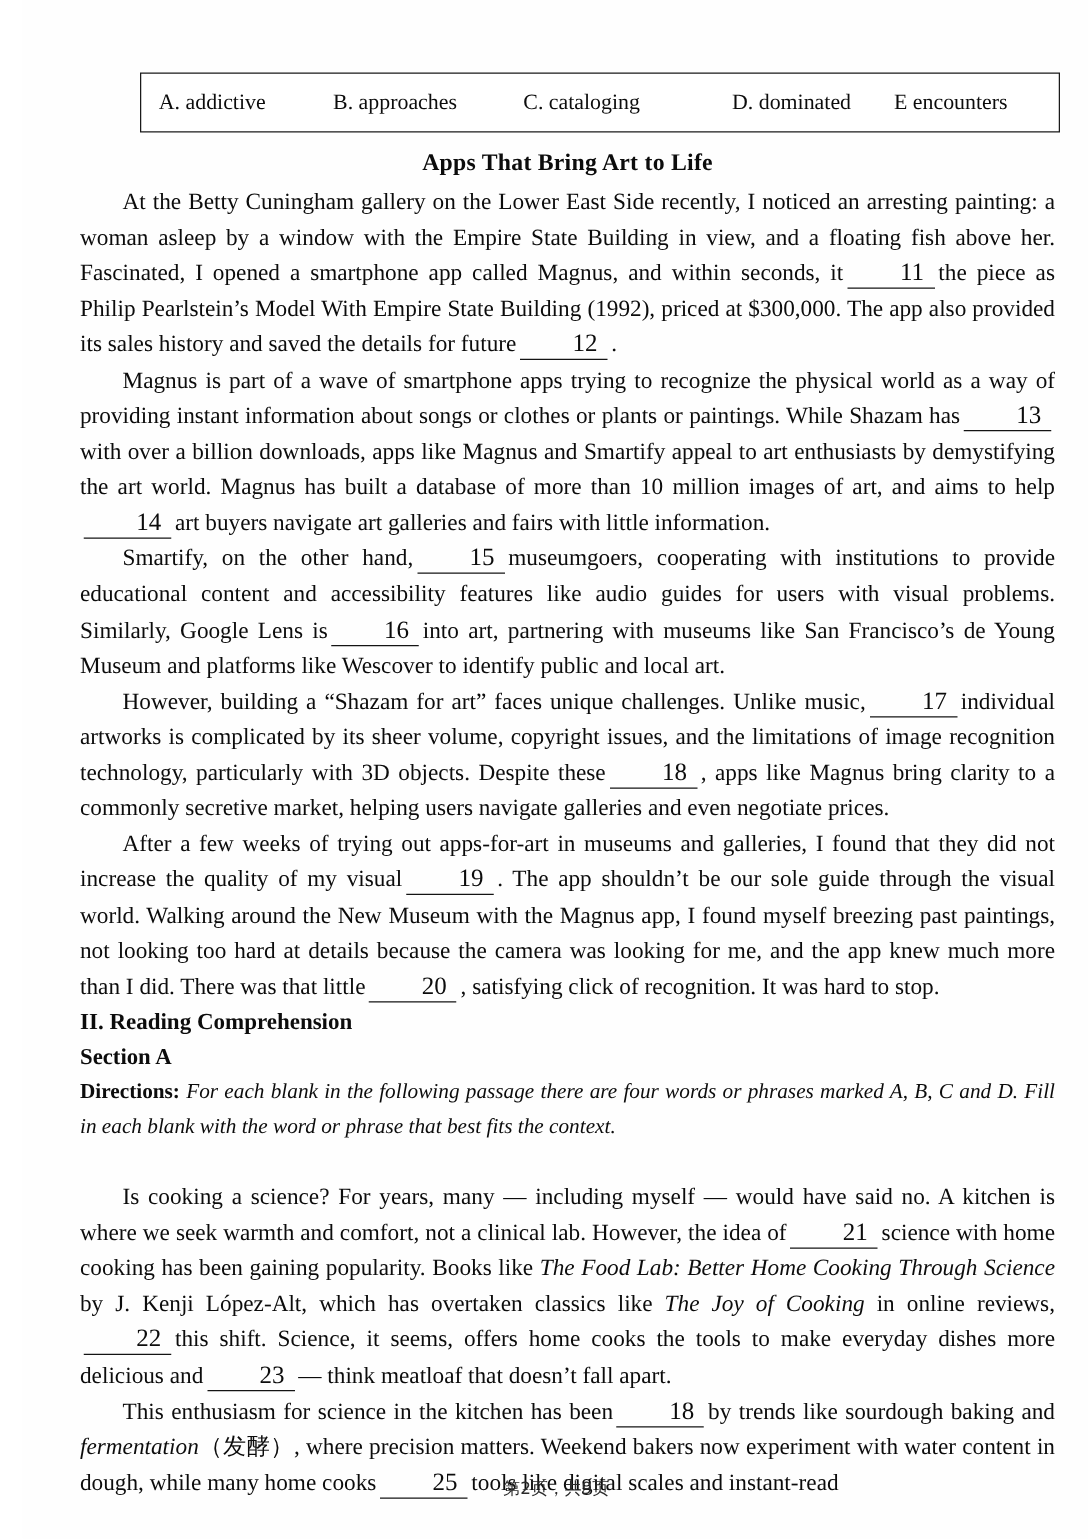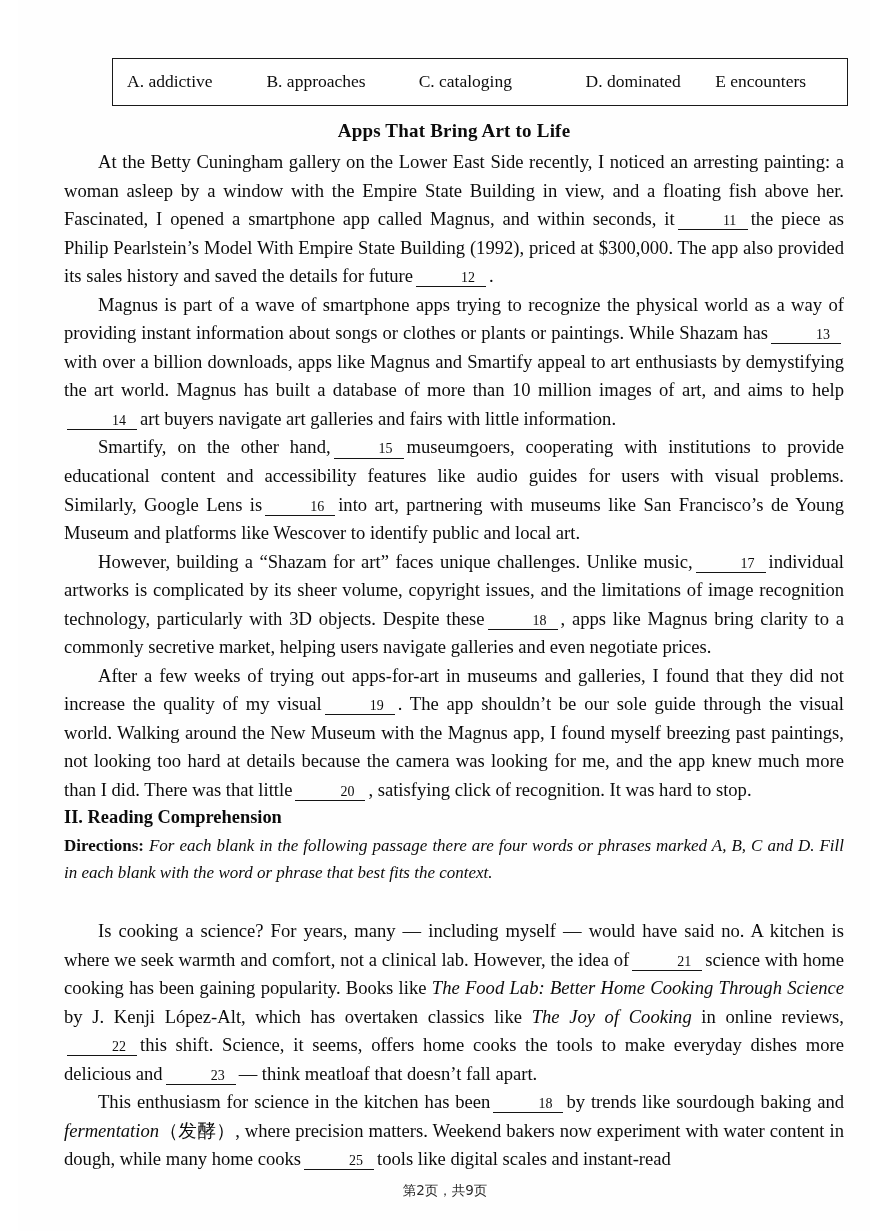--- a/index.html
+++ b/index.html
@@ -81,21 +81,21 @@
   }
 
   .blank {
     display: inline-block;
     border-bottom: 1.4px solid #141414;
     text-align: center;
     min-width: 58px;
     padding: 0 6px;
     margin: 0 3px;
     line-height: 1.15;
-    font-size: 14px;
+    font-size: 20px;
   }
 
   em, .ital { font-style: italic; }
 
   
   .section-head {
     font-weight: bold;
     font-size: 18.4px;
     line-height: 1.5;
   }
@@ -153,20 +153,21 @@
 
     <p class="para"><span>Magnus is part of a wave of smartphone apps trying to recognize the physical world as a way of providing instant information about songs or clothes or plants or paintings. While Shazam has</span><span class="blank">13</span><span>with over a billion downloads, apps like Magnus and Smartify appeal to art enthusiasts by demystifying the art world. Magnus has built a database of more than 10 million images of art, and aims to help</span><span class="blank">14</span><span>art buyers navigate art galleries and fairs with little information.</span></p>
 
     <p class="para"><span>Smartify, on the other hand,</span><span class="blank">15</span><span>museumgoers, cooperating with institutions to provide educational content and accessibility features like audio guides for users with visual problems. Similarly, Google Lens is</span><span class="blank">16</span><span>into art, partnering with museums like San Francisco’s de Young Museum and platforms like Wescover to identify public and local art.</span></p>
 
     <p class="para"><span>However, building a “Shazam for art” faces unique challenges. Unlike music,</span><span class="blank">17</span><span>individual artworks is complicated by its sheer volume, copyright issues, and the limitations of image recognition technology, particularly with 3D objects. Despite these</span><span class="blank">18</span><span>, apps like Magnus bring clarity to a commonly secretive market, helping users navigate galleries and even negotiate prices.</span></p>
 
     <p class="para"><span>After a few weeks of trying out apps-for-art in museums and galleries, I found that they did not increase the quality of my visual</span><span class="blank">19</span><span>. The app shouldn’t be our sole guide through the visual world. Walking around the New Museum with the Magnus app, I found myself breezing past paintings, not looking too hard at details because the camera was looking for me, and the app knew much more than I did. There was that little</span><span class="blank">20</span><span>, satisfying click of recognition. It was hard to stop.</span></p>
 
     <div class="section-head">II. Reading Comprehension</div>
+    <div class="section-sub">Section A</div>
     <div class="directions"><span class="dir-label">Directions:</span> <span class="dir-text">For each blank in the following passage there are four words or phrases marked A, B, C and D. Fill in each blank with the word or phrase that best fits the context.</span></div>
 
     <div class="gap-before-passage"></div>
 
     <p class="para"><span>Is cooking a science? For years, many — including myself — would have said no. A kitchen is where we seek warmth and comfort, not a clinical lab. However, the idea of</span><span class="blank">21</span><span>science with home cooking has been gaining popularity. Books like</span> <em>The Food Lab: Better Home Cooking Through Science</em> <span>by J. Kenji López-Alt, which has overtaken classics like</span> <em>The Joy of Cooking</em> <span>in online reviews,</span><span class="blank">22</span><span>this shift. Science, it seems, offers home cooks the tools to make everyday dishes more delicious and</span><span class="blank">23</span><span>— think meatloaf that doesn’t fall apart.</span></p>
 
     <p class="para"><span>This enthusiasm for science in the kitchen has been</span><span class="blank">18</span><span>by trends like sourdough baking and</span> <em>fermentation</em><span>（发酵）, where precision matters. Weekend bakers now experiment with water content in dough, while many home cooks</span><span class="blank">25</span><span>tools like digital scales and instant-read</span></p>
 
   </div>
 

